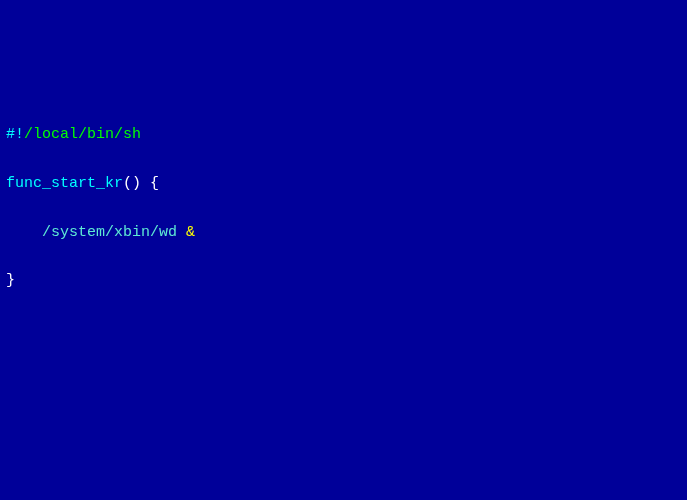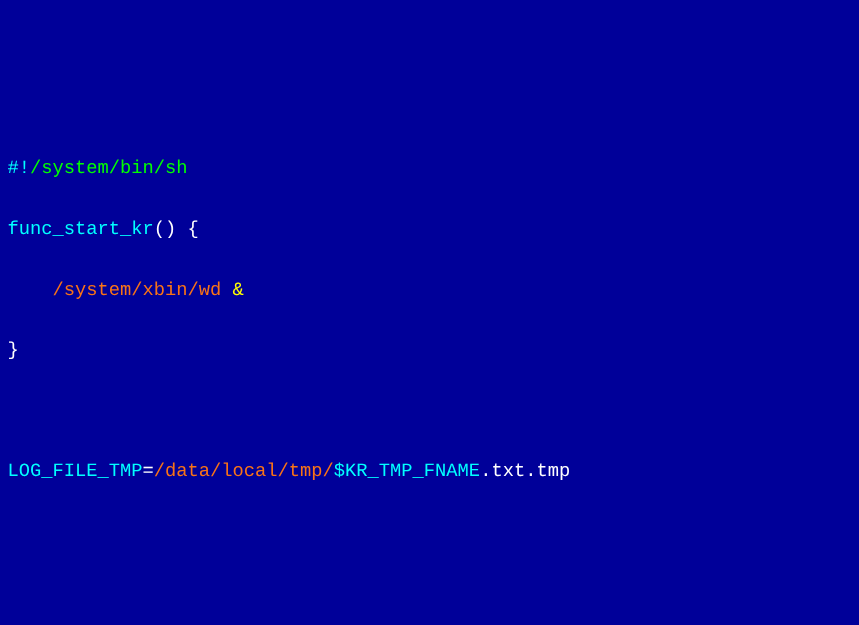--- a/index.html
+++ b/index.html
@@ -12,34 +12,33 @@
     width: 687px;
     height: 500px;
     overflow: hidden;
     white-space: pre;
   }
   .line { display: block; }
   .c-cyan { color: #00ffff; }
   .c-green { color: #00ff00; }
   .c-white { color: #ffffff; }
   .c-yellow { color: #ffff00; }
-  .c-red { color: #f97316; margin-top: 46px; }
+  .c-red { color: #5eead4; margin-top: 46px; }
 </style>
 </head>
 <body>
 
 
 
 <div>
-<span class="line"><span class="c-cyan">#!</span><span class="c-green">/system/bin/sh</span></span>
+<span class="line"><span class="c-cyan">#!</span><span class="c-green">/local/bin/sh</span></span>
 <span class="line"><span class="c-cyan">func_start_kr</span><span class="c-white">() {</span></span>
 <span class="line"><span>    </span><span class="c-red">/system/xbin/wd </span><span class="c-yellow">&amp;</span></span>
 <span class="line"><span class="c-white">}</span></span>
 <span class="line"><span> </span></span>
-<span class="line"><span class="c-cyan">LOG_FILE_TMP</span><span class="c-white">=</span><span class="c-red">/data/local/tmp/</span><span class="c-cyan">$KR_TMP_FNAME</span><span class="c-white">.txt.tmp</span></span>
 
 
 
 
 
 
 
 
 
 

